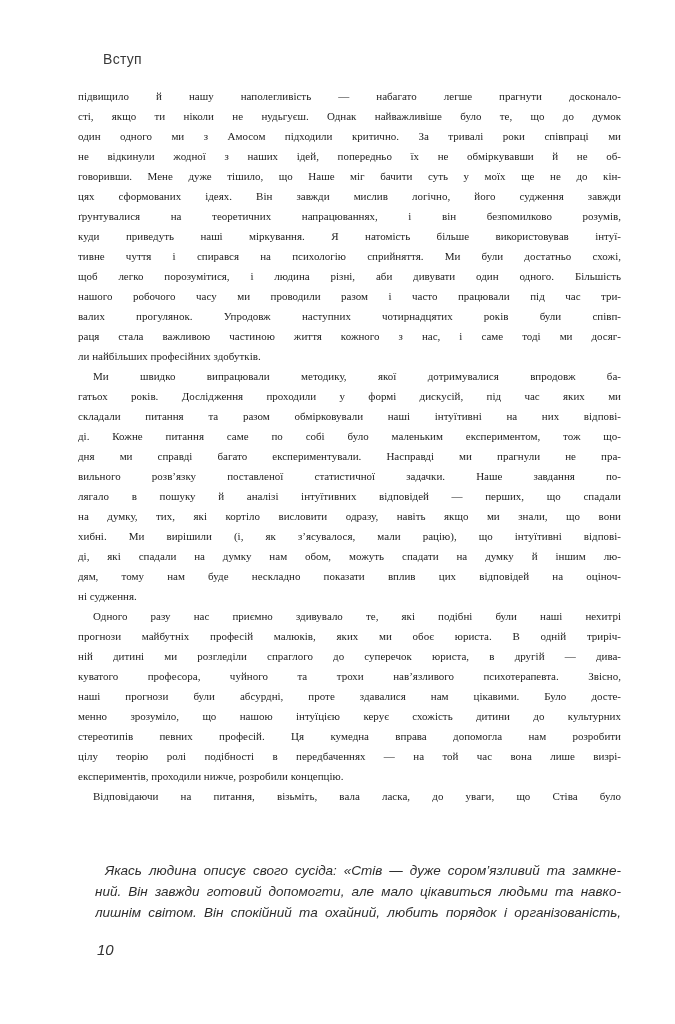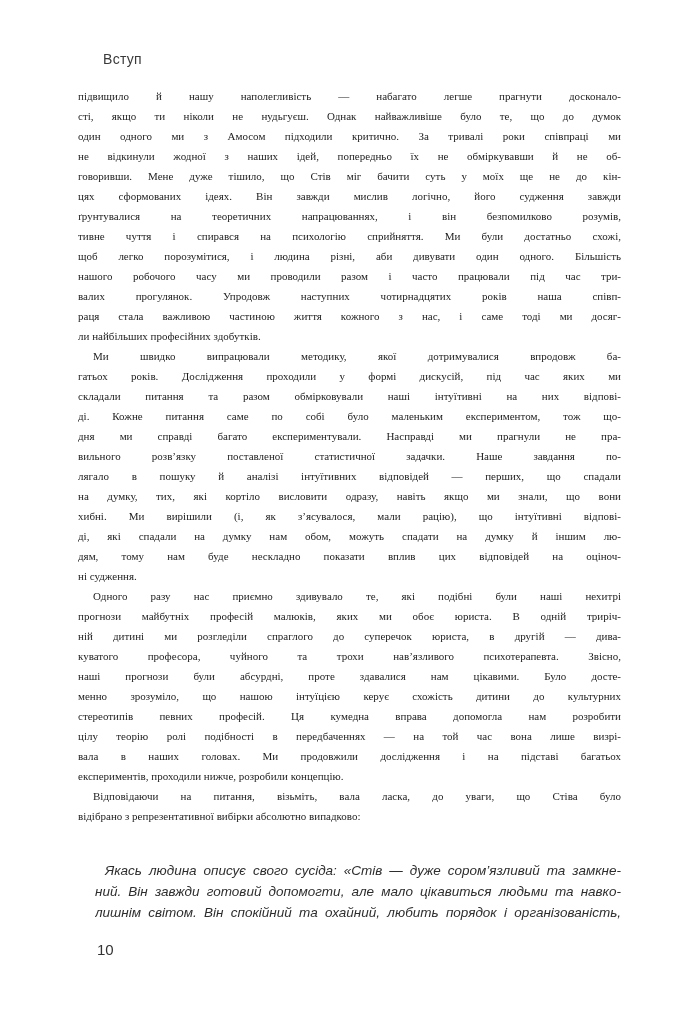--- a/index.html
+++ b/index.html
@@ -40,40 +40,42 @@
     overflow:hidden;
     text-align:justify; text-align-last:justify;
     text-justify:inter-word;
   }
   .quote-block .line.indent { text-indent:10px; }
   .page-number {
     position:absolute; left:97px; top:941px;
     font-family:"Liberation Sans", sans-serif;
     font-size:15px; line-height:17px;
     color:#333333;
+    font-style:italic;
   }
 </style>
 </head>
 <body>
 
 <div class="page">
   <div class="running-header">Вступ</div>
 
   <div class="body-text" id="body">
       <div class="line">підвищило й нашу наполегливість — набагато легше прагнути досконало-</div>
       <div class="line">сті, якщо ти ніколи не нудьгуєш. Однак найважливіше було те, що до думок</div>
       <div class="line">один одного ми з Амосом підходили критично. За тривалі роки співпраці ми</div>
       <div class="line">не відкинули жодної з наших ідей, попередньо їх не обміркувавши й не об-</div>
-      <div class="line">говоривши. Мене дуже тішило, що Стів міг бачити суть у моїх ще не до кін-</div>
+      <div class="line">говоривши. Мене дуже тішило, що Наше міг бачити суть у моїх ще не до кін-</div>
       <div class="line">цях сформованих ідеях. Він завжди мислив логічно, його судження завжди</div>
       <div class="line">ґрунтувалися на теоретичних напрацюваннях, і він безпомилково розумів,</div>
+      <div class="line">куди приведуть наші міркування. Я натомість більше використовував інтуї-</div>
       <div class="line">тивне чуття і спирався на психологію сприйняття. Ми були достатньо схожі,</div>
       <div class="line">щоб легко порозумітися, і людина різні, аби дивувати один одного. Більшість</div>
       <div class="line">нашого робочого часу ми проводили разом і часто працювали під час три-</div>
-      <div class="line">валих прогулянок. Упродовж наступних чотирнадцятих років наша співп-</div>
+      <div class="line">валих прогулянок. Упродовж наступних чотирнадцятих років були співп-</div>
       <div class="line">раця стала важливою частиною життя кожного з нас, і саме тоді ми досяг-</div>
       <div class="line final">ли найбільших професійних здобутків.</div>
       <div class="line indent">Ми швидко випрацювали методику, якої дотримувалися впродовж ба-</div>
       <div class="line">гатьох років. Дослідження проходили у формі дискусій, під час яких ми</div>
       <div class="line">складали питання та разом обмірковували наші інтуїтивні на них відпові-</div>
       <div class="line">ді. Кожне питання саме по собі було маленьким експериментом, тож що-</div>
       <div class="line">дня ми справді багато експериментували. Насправді ми прагнули не пра-</div>
       <div class="line">вильного розв’язку поставленої статистичної задачки. Наше завдання по-</div>
       <div class="line">лягало в пошуку й аналізі інтуїтивних відповідей — перших, що спадали</div>
       <div class="line">на думку, тих, які кортіло висловити одразу, навіть якщо ми знали, що вони</div>
@@ -82,24 +84,22 @@
       <div class="line">дям, тому нам буде нескладно показати вплив цих відповідей на оціноч-</div>
       <div class="line final">ні судження.</div>
       <div class="line indent">Одного разу нас приємно здивувало те, які подібні були наші нехитрі</div>
       <div class="line">прогнози майбутніх професій малюків, яких ми обоє юриста. В одній триріч-</div>
       <div class="line">ній дитині ми розгледіли спраглого до суперечок юриста, в другій — дива-</div>
       <div class="line">куватого професора, чуйного та трохи нав’язливого психотерапевта. Звісно,</div>
       <div class="line">наші прогнози були абсурдні, проте здавалися нам цікавими. Було досте-</div>
       <div class="line">менно зрозуміло, що нашою інтуїцією керує схожість дитини до культурних</div>
       <div class="line">стереотипів певних професій. Ця кумедна вправа допомогла нам розробити</div>
       <div class="line">цілу теорію ролі подібності в передбаченнях — на той час вона лише визрі-</div>
-      <div class="line">вала в наших головах. Ми продовжили дослідження і на підставі багатьох</div>
       <div class="line final">експериментів, проходили нижче, розробили концепцію.</div>
       <div class="line indent">Відповідаючи на питання, візьміть, вала ласка, до уваги, що Стіва було</div>
-      <div class="line final">відібрано з репрезентативної вибірки абсолютно випадково:</div>
     </div>
 
   <div class="quote-block" id="quote">
       <div class="line indent">Якась людина описує свого сусіда: «Стів — дуже сором’язливий та замкне-</div>
       <div class="line">ний. Він завжди готовий допомогти, але мало цікавиться людьми та навко-</div>
       <div class="line">лишнім світом. Він спокійний та охайний, любить порядок і організованість,</div>
     </div>
 
   <div class="page-number">10</div>
 </div>

